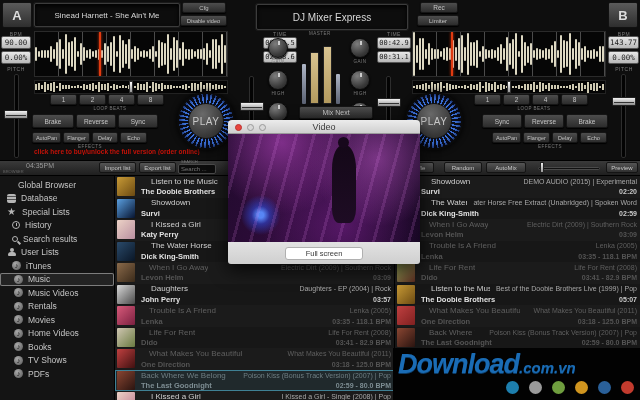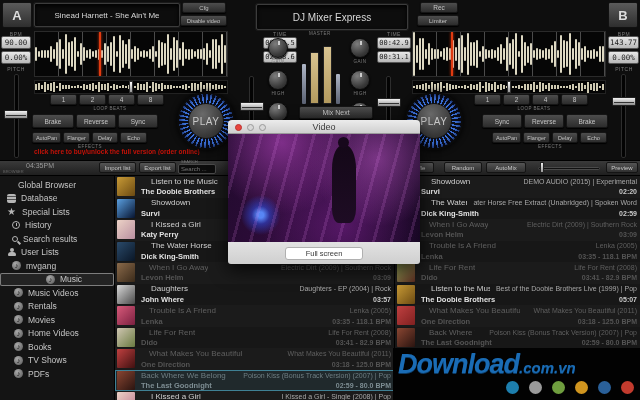--- a/index.html
+++ b/index.html
@@ -71,21 +71,21 @@
                   font-family:"Liberation Sans", sans-serif; }
   #hslider-track { position:absolute; left:538px; top:167px; width:62px; height:3px; background:#111;
                    border:1px solid #4a4a4a; border-radius:2px; }
   #hslider-thumb { position:absolute; left:540px; top:162px; width:4px; height:11px;
                    background:linear-gradient(#eee,#999); border:1px solid #222; }
 
   
   #sidebar { position:absolute; left:0; top:176px; width:115px; height:224px; background:#141414;
              border-right:1px solid #000; padding-top:2px; }
   .sbitem { height:13.5px; display:flex; align-items:center; color:#c6c6c6; font-size:8.5px; }
-  .sbitem.sel { background:#232323; box-shadow:inset 0 0 0 1px #7d7d7d; border-radius:2px;justify-content:center; }
+  .sbitem.sel { background:#232323; box-shadow:inset 0 0 0 1px #7d7d7d; border-radius:2px; }
   .ind0 { padding-left:7px; } .ind1 { padding-left:12px; } .ind2 { padding-left:14px; } .indt { padding-left:18px; }
   .ic { display:inline-block; margin-right:5px; flex:none; position:relative; }
   .ic-database { width:9px; height:9px; border-radius:2px;
       background:linear-gradient(#b5b5b5 0 2px,#4f4f4f 2px 3px,#b5b5b5 3px 5px,#4f4f4f 5px 6px,#b5b5b5 6px 9px); }
   .ic-star { color:#b5b5b5; font-size:10px; line-height:9px; width:10px; }
   .ic-clock { width:8px; height:8px; border:1px solid #b5b5b5; border-radius:50%; }
   .ic-clock::after { content:""; position:absolute; left:3px; top:1px; width:1px; height:3px; background:#b5b5b5; }
   .ic-magnifier { width:6px; height:6px; border:1.5px solid #b5b5b5; border-radius:50%; }
   .ic-magnifier::after { content:""; position:absolute; left:4.5px; top:4px; width:1.5px; height:4px;
       background:#b5b5b5; transform:rotate(-45deg); }
@@ -574,21 +574,21 @@
       <div class="sbitem ind1">
         <span class="ic ic-magnifier"></span>
         <span>Search results</span>
       </div>
       <div class="sbitem ind0">
         <span class="ic ic-user"></span>
         <span>User Lists</span>
       </div>
       <div class="sbitem ind1">
         <span class="ic ic-itunes">♪</span>
-        <span>mvgang</span>
+        <span>iTunes</span>
       </div>
       <div class="sbitem ind2 sel">
         <span class="ic ic-itunes">♪</span>
         <span>Music</span>
       </div>
       <div class="sbitem ind2">
         <span class="ic ic-itunes">♪</span>
         <span>Music Videos</span>
       </div>
       <div class="sbitem ind2">
@@ -683,21 +683,21 @@
         </div>
       </div>
       <div class="row st-normal">
         <span class="art" style="background: linear-gradient(135deg, rgb(216, 216, 216), rgb(74, 74, 74));"></span>
         <div class="tmain">
           <div class="tline">
             <span class="t-title">Daughters</span>
             <span class="t-info">Daughters - EP (2004) | Rock</span>
           </div>
           <div class="tline">
-            <span class="t-artist">John Where</span>
+            <span class="t-artist">John Perry</span>
             <span class="t-dur">03:57</span>
           </div>
         </div>
       </div>
       <div class="row st-played">
         <span class="art" style="background: linear-gradient(135deg, rgb(216, 90, 122), rgb(122, 32, 64));"></span>
         <div class="tmain">
           <div class="tline">
             <span class="t-title">Trouble Is A Friend</span>
             <span class="t-info">Lenka (2005)</span>

